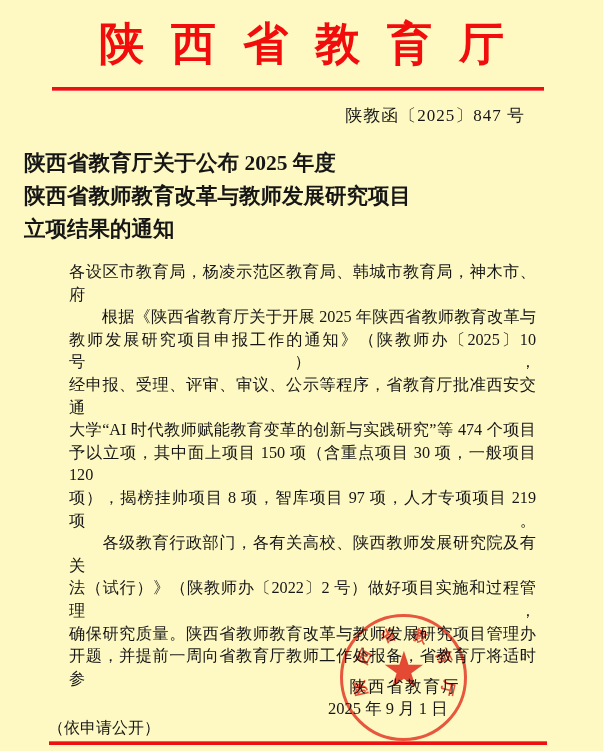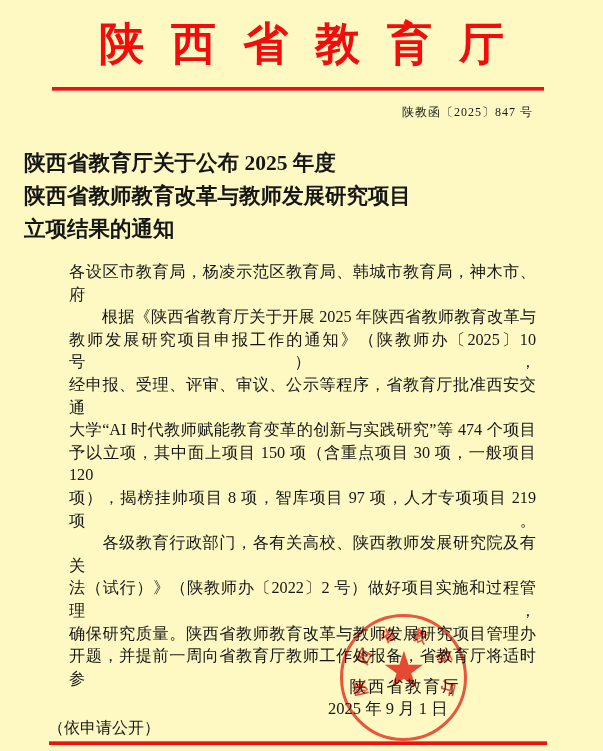--- a/index.html
+++ b/index.html
@@ -26,22 +26,22 @@
     white-space: nowrap;
   }
   .head-rule {
     position: absolute;
     top: 87px; left: 52px; width: 492px; height: 3px;
     background: #ee1111;
     border-bottom: 1px solid #f55a5a;
   }
   .doc-number {
     position: absolute;
-    top: 104px; right: 70px;
-    font-size: 12px;
+    top: 104px; right: 78px;
+    font-size: 17px;
     letter-spacing: 1px;
     margin-left: 37px;
   }
 
   
   .notice-title {
     position: absolute;
     top: 147px; left: 0; width: 603px;
     text-align: left;
     font-size: 21.5px;

